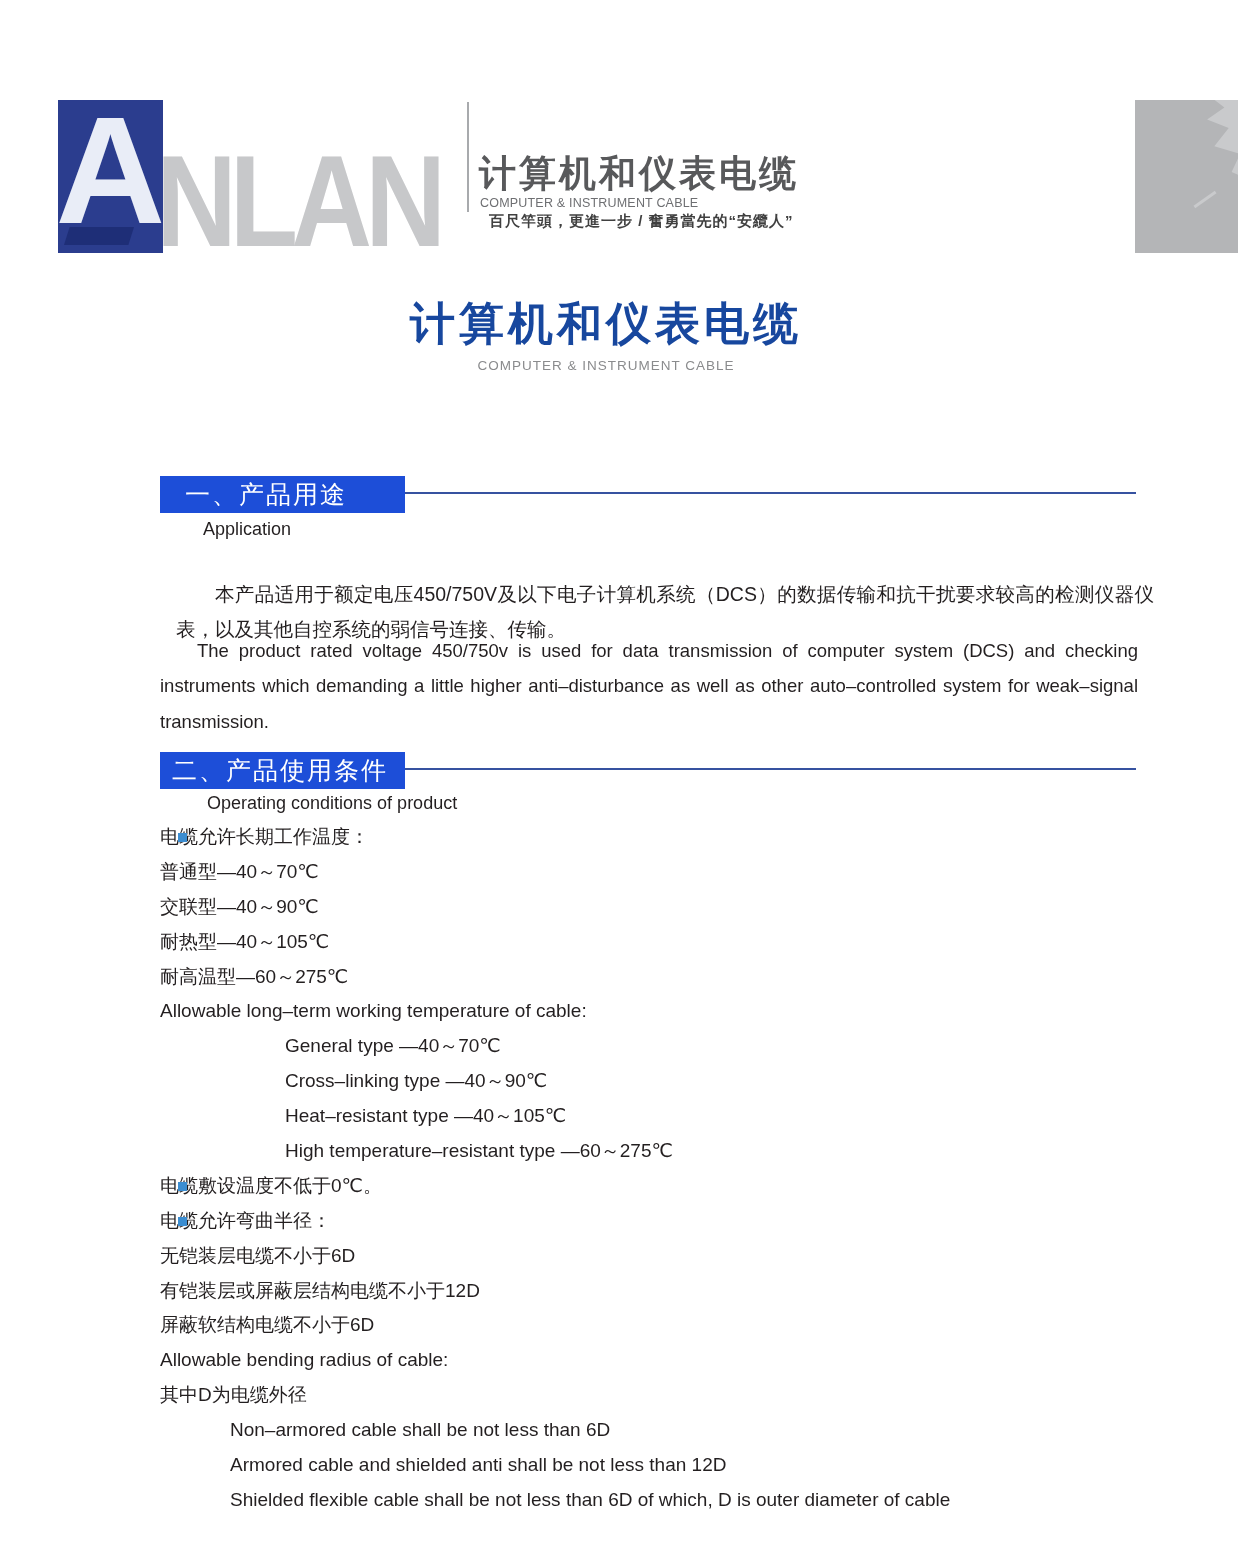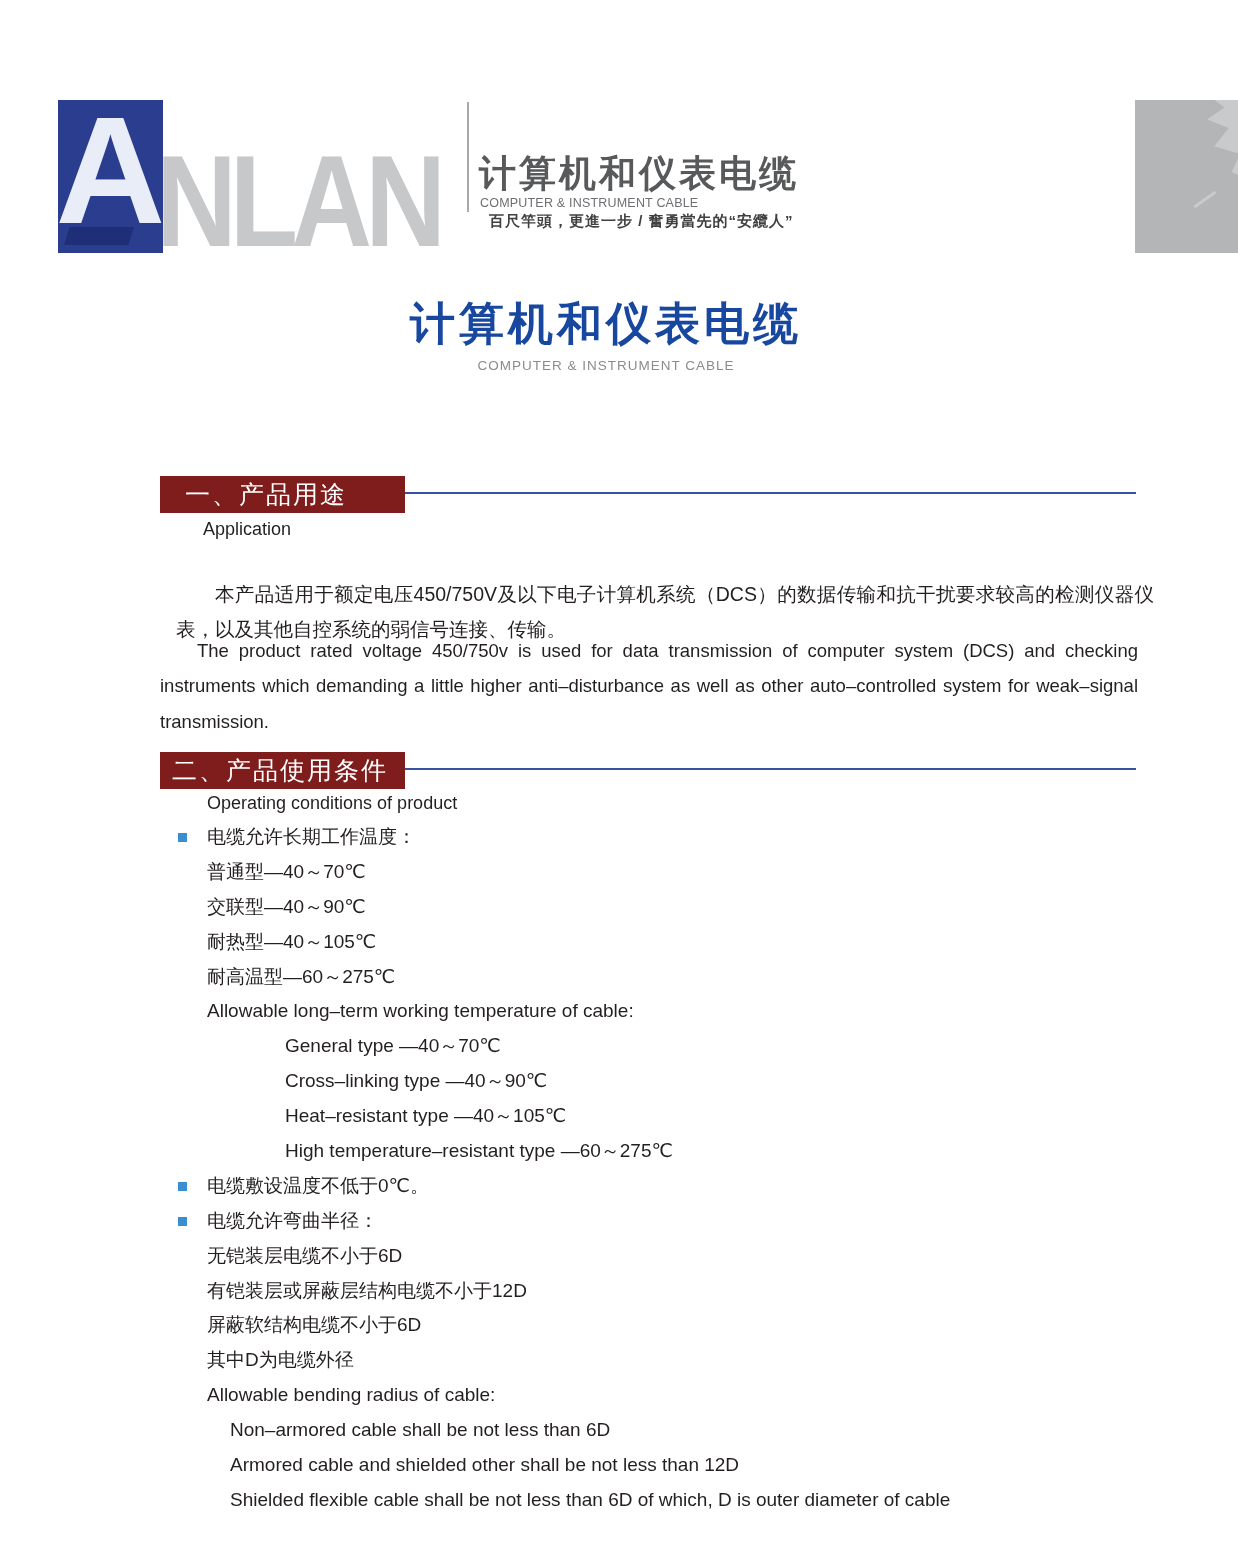--- a/index.html
+++ b/index.html
@@ -22,37 +22,37 @@
   .photo-box{position:absolute;left:1135px;top:100px;width:103px;height:153px;background:#b4b5b7;overflow:hidden;}
   .photo-blob{position:absolute;right:-8px;top:-8px;width:72px;height:86px;background:#c9cacc;
           clip-path:polygon(42% 0,100% 0,100% 100%,80% 93%,92% 72%,56% 63%,76% 42%,46% 32%,70% 18%);}
   .photo-dash{position:absolute;right:20px;top:98px;width:26px;height:3px;background:#c9cacc;transform:rotate(-35deg);}
   
   .main-title{position:absolute;left:0;top:294px;width:1212px;text-align:center;
           font-size:45px;font-weight:bold;color:#17479e;letter-spacing:4px;}
   .main-sub{position:absolute;left:0;top:358px;width:1212px;text-align:center;
           font-size:13.5px;color:#8a8b8d;letter-spacing:1px;}
   
-  .sec-bar{position:absolute;height:37px;background:#7f1d1d;color:#ffffff;font-size:25px;letter-spacing:2px;
+  .sec-bar{position:absolute;height:37px;background:#1d4ed8;color:#ffffff;font-size:25px;letter-spacing:2px;
           display:flex;align-items:center;padding-left:25px;box-sizing:border-box;}
   .sec1-bar{left:160px;top:476px;width:245px;}
   .sec2-bar{left:160px;top:752px;width:245px;padding-left:12px;}
   .sec-line{position:absolute;height:2px;background:#3652a0;}
   .sec1-line{left:405px;top:492px;width:731px;}
   .sec2-line{left:405px;top:768px;width:731px;}
   .sec1-sub{position:absolute;left:203px;top:519px;font-size:18px;}
   .sec2-sub{position:absolute;left:207px;top:793px;font-size:18px;}
   .para-zh{position:absolute;left:160px;top:561px;width:978px;font-size:19.5px;line-height:35px;
           text-align:justify;text-indent:39px;margin:16px;}
   .para-en{position:absolute;left:160px;top:633px;width:978px;font-size:18.5px;line-height:35.3px;
           text-align:justify;text-indent:37px;margin:0;}
   
   .cond-list{position:absolute;left:160px;top:820px;width:980px;}
   .li{position:relative;height:34.9px;line-height:34.9px;font-size:19px;white-space:nowrap;}
-  .txt1{margin-left:47px;}
+  .txt1{}
   .txt2{margin-left:125px;}
   .txt3{margin-left:70px;}
   .sq{position:absolute;left:18px;top:13px;width:9px;height:9px;background:#3b8dd1;}
 </style>
 </head>
 <body>
 
 <div class="page">
 
   <div class="logo-box">
@@ -95,20 +95,20 @@
     <div class="li"><span class="txt1">Allowable long–term working temperature of cable:</span></div>
     <div class="li"><span class="txt2">General type —40～70℃</span></div>
     <div class="li"><span class="txt2">Cross–linking type —40～90℃</span></div>
     <div class="li"><span class="txt2">Heat–resistant type —40～105℃</span></div>
     <div class="li"><span class="txt2">High temperature–resistant type —60～275℃</span></div>
     <div class="li"><span class="sq"></span><span class="txt1">电缆敷设温度不低于0℃。</span></div>
     <div class="li"><span class="sq"></span><span class="txt1">电缆允许弯曲半径：</span></div>
     <div class="li"><span class="txt1">无铠装层电缆不小于6D</span></div>
     <div class="li"><span class="txt1">有铠装层或屏蔽层结构电缆不小于12D</span></div>
     <div class="li"><span class="txt1">屏蔽软结构电缆不小于6D</span></div>
+    <div class="li"><span class="txt1">Allowable bending radius of cable:</span></div>
     <div class="li"><span class="txt1">其中D为电缆外径</span></div>
-    <div class="li"><span class="txt1">Allowable bending radius of cable:</span></div>
     <div class="li"><span class="txt3">Non–armored cable shall be not less than 6D</span></div>
-    <div class="li"><span class="txt3">Armored cable and shielded other shall be not less than 12D</span></div>
+    <div class="li"><span class="txt3">Armored cable and shielded anti shall be not less than 12D</span></div>
     <div class="li"><span class="txt3">Shielded flexible cable shall be not less than 6D of which, D is outer diameter of cable</span></div>
   </div>
 
 </div>
 
 </body></html>

